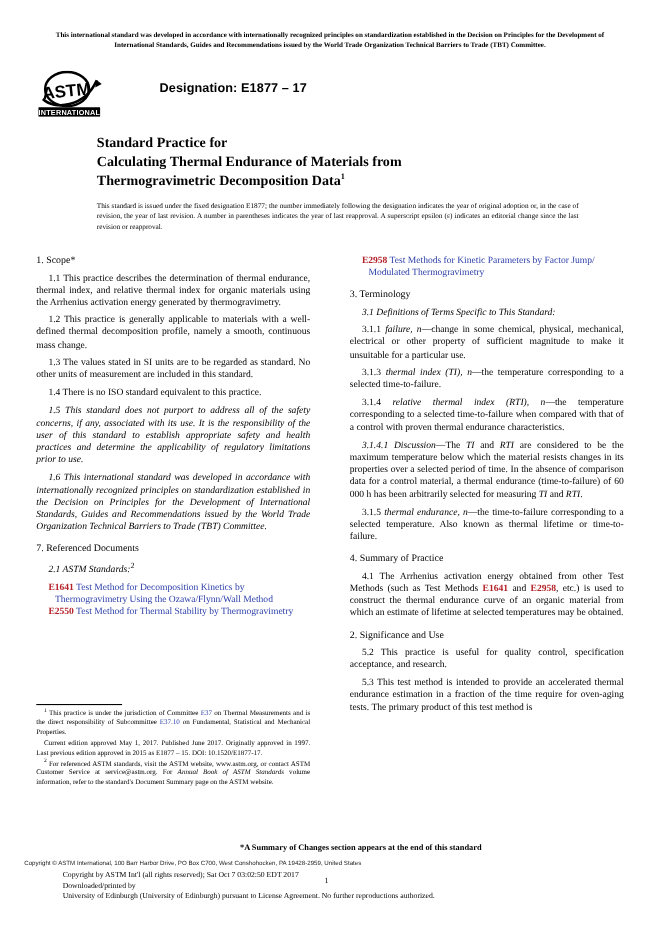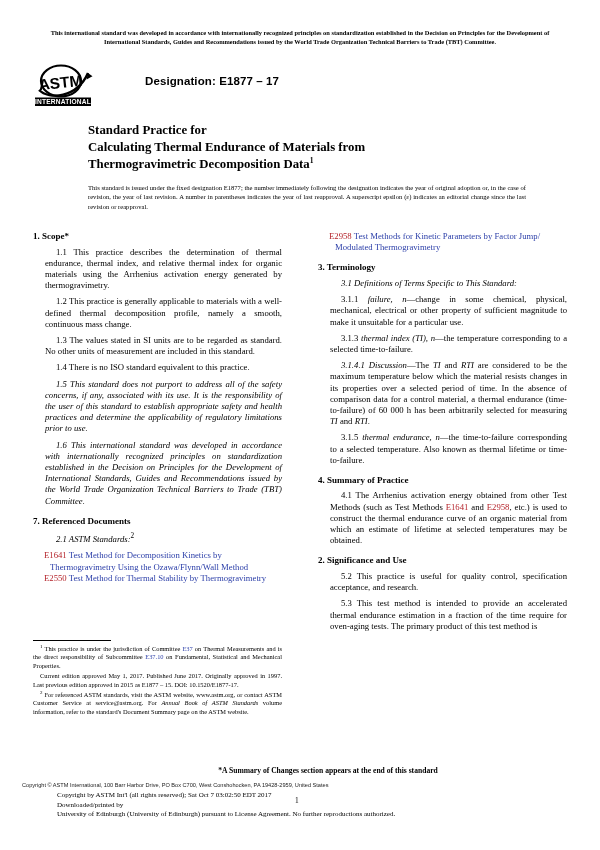--- a/index.html
+++ b/index.html
@@ -106,39 +106,39 @@
   .col {
     position: absolute;
     top: 0;
     width: 249px;
   }
   .col-left  { left: 0; }
   .col-right { left: 285px; }
 
   h2.sec {
     font-size: 9px;
-    font-weight: bold;
+    font-weight: normal;
     margin: 9px 0 4px 0;
     line-height: 11.5px;
   }
   h2.sec:first-child { margin-top: 0; }
 
   p.para {
     font-size: 8.7px;
     line-height: 11.2px;
-    margin: 0 0 5px 12px;
+    margin: 0 0 5px 0;
     text-align: justify;
     text-indent: 11px;
     -webkit-hyphens: auto;
     hyphens: auto;
   }
   p.para.italic { font-style: italic; }
 
   .i { font-style: italic; }
-  .link-red  { color: #b4232a; }
+  .link-red  { color: #b4232a; font-weight: bold; }
   .link-blue { color: #2b3ea8; }
 
   
   .ref-entry {
     font-size: 8.7px;
     line-height: 11.2px;
     margin: 0 0 0 0;
     padding-left: 17px;
     text-indent: -6px;
     text-align: left;
@@ -263,20 +263,21 @@
       <div class="ref-entry"><span class="link-red">E2958</span> <span class="link-blue">Test Methods for Kinetic Parameters by Factor Jump/ Modulated Thermogravimetry</span></div>
 
       <h2 class="sec">3. Terminology</h2>
       <p class="para italic">3.1 Definitions of Terms Specific to This Standard:</p>
 
       <p class="para"><span>3.1.1 </span><span class="i">failure, n</span><span>—change in some chemical, physical, mechanical, electrical or other property of sufficient magnitude to make it unsuitable for a particular use.</span></p>
 
 
       <p class="para"><span>3.1.3 </span><span class="i">thermal index (TI), n</span><span>—the temperature corresponding to a selected time-to-failure.</span></p>
 
+      <p class="para"><span>3.1.4 </span><span class="i">relative thermal index (RTI), n</span><span>—the temperature corresponding to a selected time-to-failure when compared with that of a control with proven thermal endurance characteristics.</span></p>
 
       <p class="para"><span class="i">3.1.4.1 Discussion</span><span>—The </span><span class="i">TI</span><span> and </span><span class="i">RTI</span><span> are considered to be the maximum temperature below which the material resists changes in its properties over a selected period of time. In the absence of comparison data for a control material, a thermal endurance (time-to-failure) of 60 000 h has been arbitrarily selected for measuring </span><span class="i">TI</span><span> and </span><span class="i">RTI</span><span>.</span></p>
 
       <p class="para"><span>3.1.5 </span><span class="i">thermal endurance, n</span><span>—the time-to-failure corresponding to a selected temperature. Also known as thermal lifetime or time-to-failure.</span></p>
 
       <h2 class="sec">4. Summary of Practice</h2>
       <p class="para"><span>4.1 The Arrhenius activation energy obtained from other Test Methods (such as Test Methods </span><span class="link-red">E1641</span><span> and </span><span class="link-red">E2958</span><span>, etc.) is used to construct the thermal endurance curve of an organic material from which an estimate of lifetime at selected temperatures may be obtained.</span></p>
 
       <h2 class="sec">2. Significance and Use</h2>
       <p class="para">5.2 This practice is useful for quality control, specification acceptance, and research.</p>

